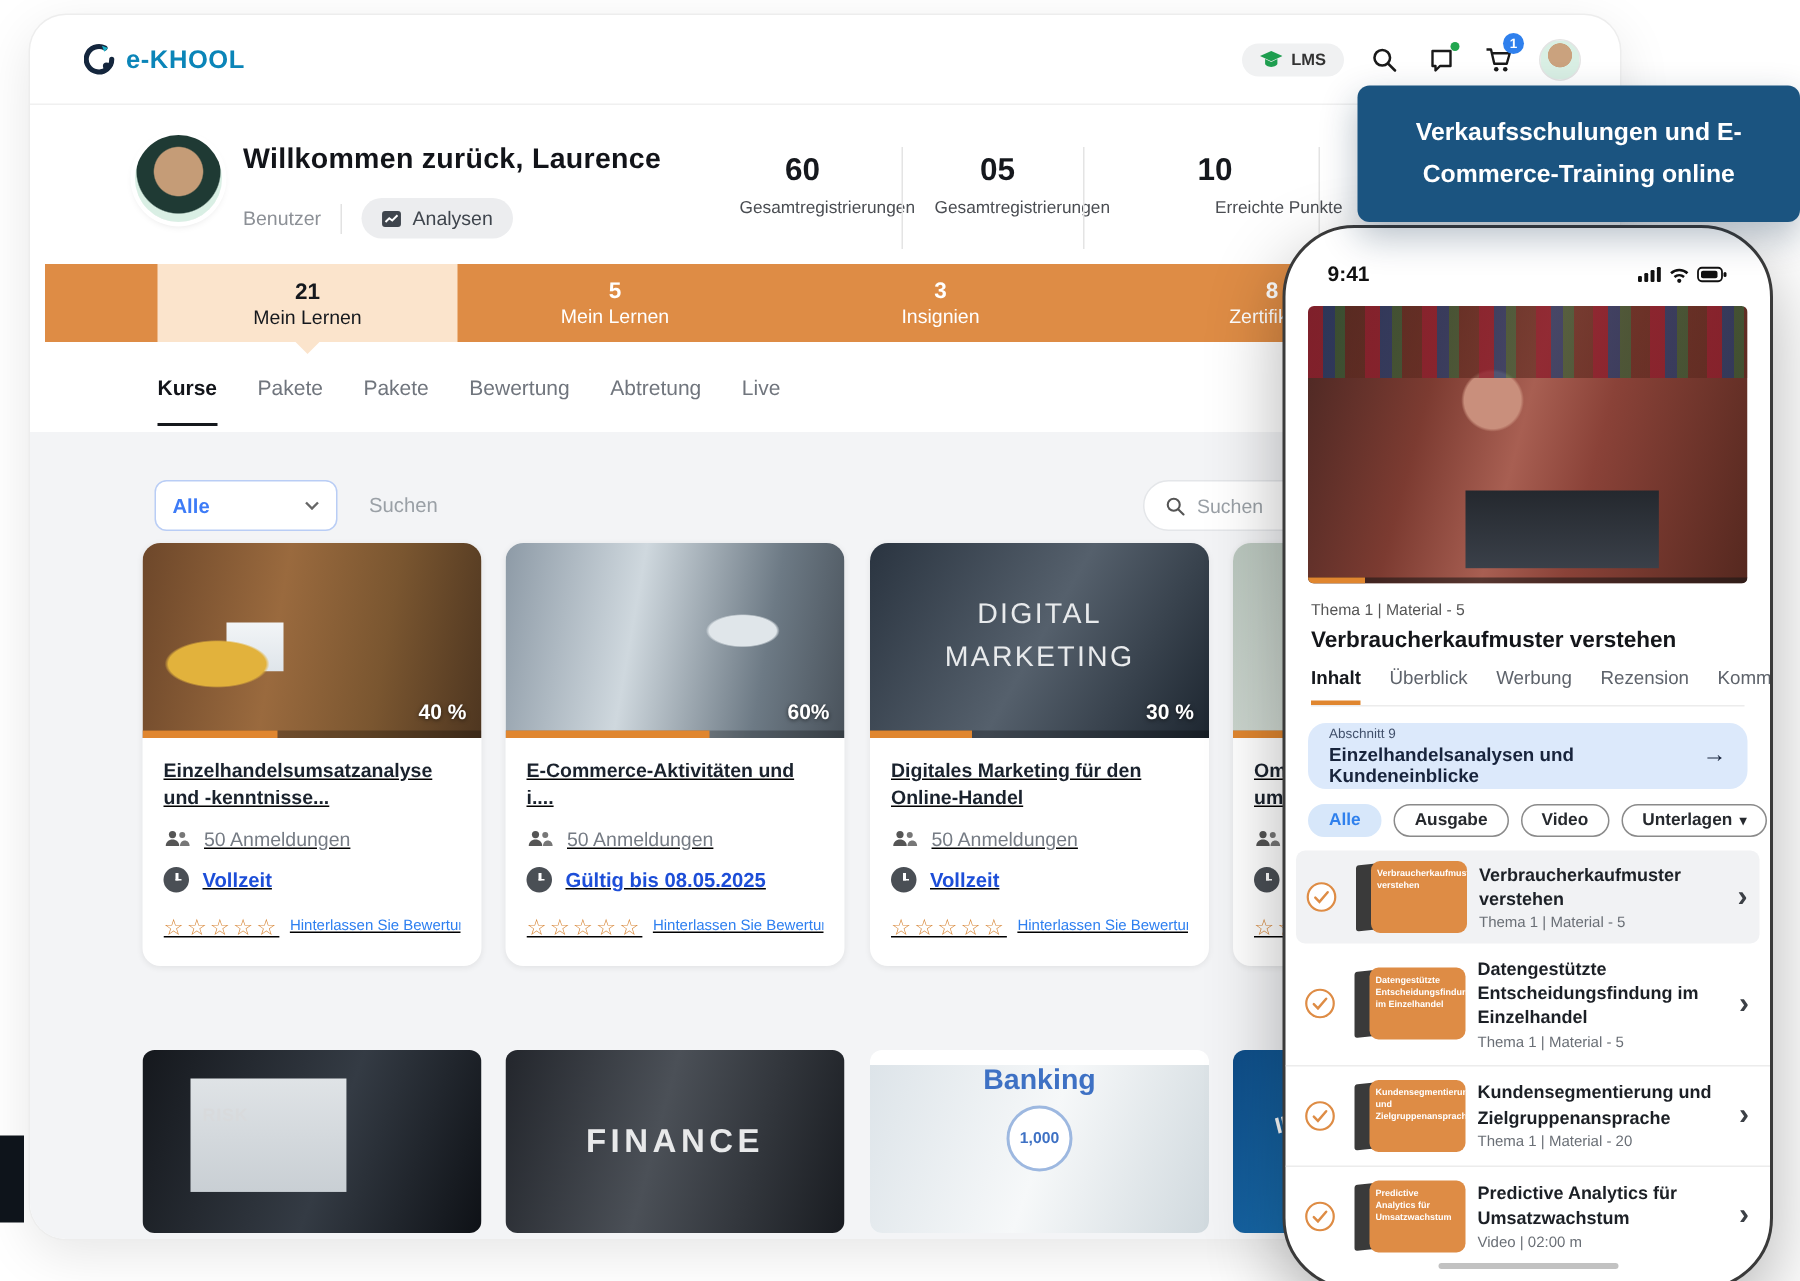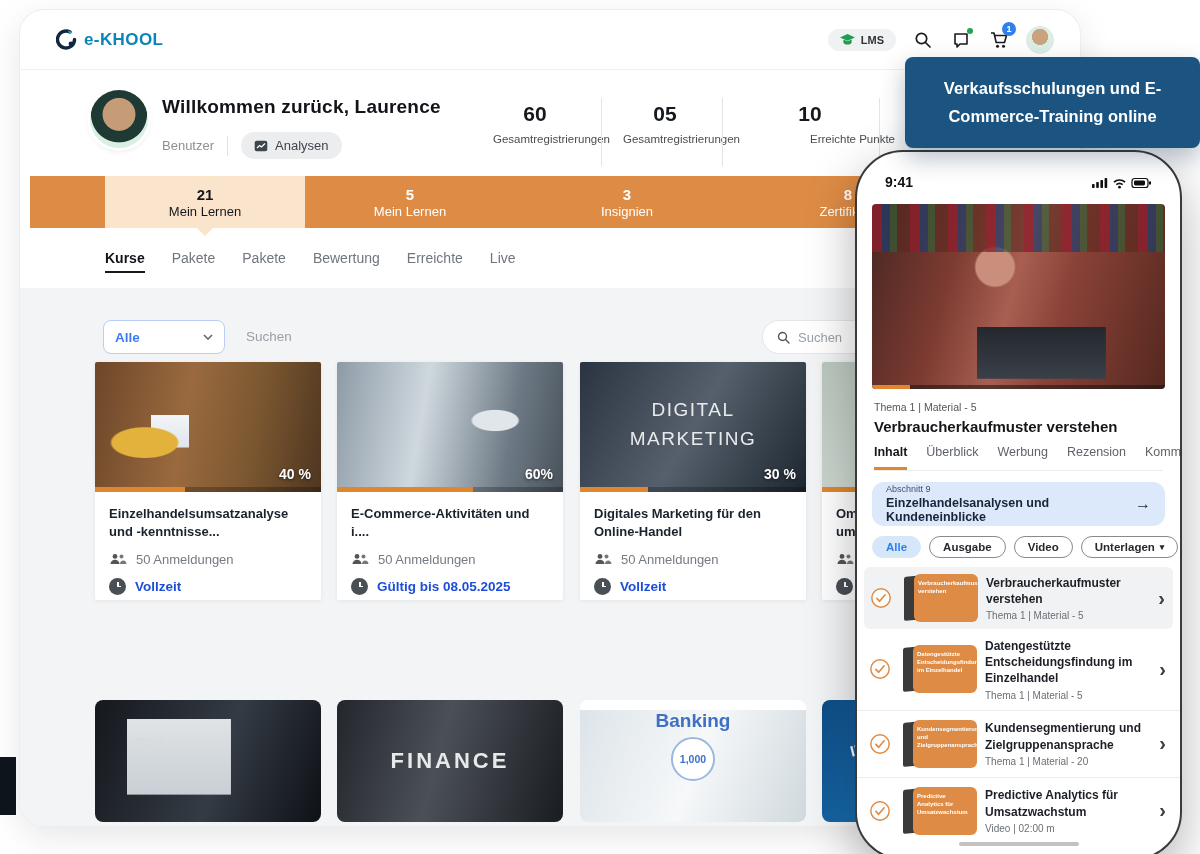--- a/index.html
+++ b/index.html
@@ -46,38 +46,38 @@
   .lb-item { position:absolute; top:50%; transform:translateY(-50%); width:200px; text-align:center; color:#fff; cursor:pointer; }
   .lb-num { font-size:15px; font-weight:800; }
   .lb-label { font-size:13px; margin-top:1px; }
   .lb-active { position:absolute; left:75px; top:0; width:200px; height:100%; background:#FBE4CC; cursor:pointer;
                display:flex; flex-direction:column; align-items:center; justify-content:center; color:#15181d; }
   .lb-active::after { content:""; position:absolute; top:100%; left:50%; margin-left:-8px;
                       border:8px solid transparent; border-top-color:#FBE4CC; }
 
   
   .tabs { position:absolute; left:85px; top:240px; display:flex; gap:27px; }
-  .tab { font-size:14px; color:#70757d; padding-bottom:5px; cursor:pointer;text-align:center; }
+  .tab { font-size:14px; color:#70757d; padding-bottom:16px; cursor:pointer;text-align:center; }
   .tab.active { color:#121419; font-weight:700; border-bottom:2.5px solid #15181d; }
 
   
   .content { position:absolute; left:0; right:0; top:278px; bottom:0; background:#F3F4F6; }
   .select { position:absolute; left:83px; top:32px; width:122px; height:34px; background:#fff; border:1.5px solid #b9cdf5;
             border-radius:8px; display:flex; align-items:center; justify-content:space-between; padding:0 11px; cursor:pointer; }
   .select-val { color:#3D7BF7; font-size:13.5px; font-weight:600; }
   .search-word { position:absolute; left:226px; top:41px; font-size:13.5px; color:#9aa0a6; }
   .search-pill { position:absolute; left:742px; top:32px; width:125px; height:34px; background:#fff; border:1px solid #e4e6e9;
                  border-radius:17px; display:flex; align-items:center; gap:8px; padding:0 14px; }
   .search-pill input { border:none; outline:none; width:70px; font-size:13px; color:#444; background:transparent;
                        font-family:"Liberation Sans",sans-serif; }
   .search-pill input::placeholder { color:#9aa0a6; }
 
   
-  .card { position:absolute; top:74px; width:226px; height:238px; background:#fff; border-radius:2px;
-          box-shadow:0 1px 4px rgba(0,0,0,.07); overflow:hidden; cursor:pointer; }
+  .card { position:absolute; top:74px; width:226px; height:282px; background:#fff; border-radius:12px;
+          box-shadow:0 1px 4px rgba(0,0,0,.07); overflow:hidden; cursor:pointer;text-decoration:underline; }
   .card-img { position:relative; height:130px; overflow:hidden; }
   .img-retail { background:radial-gradient(ellipse at 22% 62%, #e2b23c 0 13%, rgba(0,0,0,0) 14%),
                 linear-gradient(#f2f5f7,#dfe5ea) 30% 54% / 17% 25% no-repeat,
                 linear-gradient(100deg,#6d472a,#9a6a3e 40%,#7a5630 70%,#4e3620); }
   .img-office { background:radial-gradient(ellipse at 70% 45%, #e0e6ea 0 10%, rgba(0,0,0,0) 11%),
                 linear-gradient(100deg,#8d9aa6,#cfd8de 38%,#6d7a85 75%,#49525b); }
   .img-digital { background:linear-gradient(120deg,#2a3440,#55606c 50%,#1d2630); }
   .img-omni { background:linear-gradient(120deg,#b9c6bd,#e3e9e4 60%,#9fb0a5); }
   .img-label-big { position:absolute; left:0; right:0; top:34px; text-align:center; color:#e8eaec; font-size:19px;
                    font-weight:500; letter-spacing:1.5px; line-height:1.5; width:150px; margin:0 auto; }
@@ -261,21 +261,21 @@
         <div class="lb-num">8</div>
         <div class="lb-label">Zertifikate</div>
       </div>
     </div>
 
     <div class="tabs">
       <span class="tab active">Kurse</span>
       <span class="tab">Pakete</span>
       <span class="tab">Pakete</span>
       <span class="tab">Bewertung</span>
-      <span class="tab">Erreichte</span>
+      <span class="tab">Abtretung</span>
       <span class="tab">Live</span>
     </div>
 
     <div class="content">
 
       <div class="select">
         <span class="select-val">Alle</span>
         <svg width="10" height="6" viewBox="0 0 10 6">
           <polyline points="1,1 5,5 9,1" fill="none" stroke="#666" stroke-width="1.6"></polyline>
         </svg>

